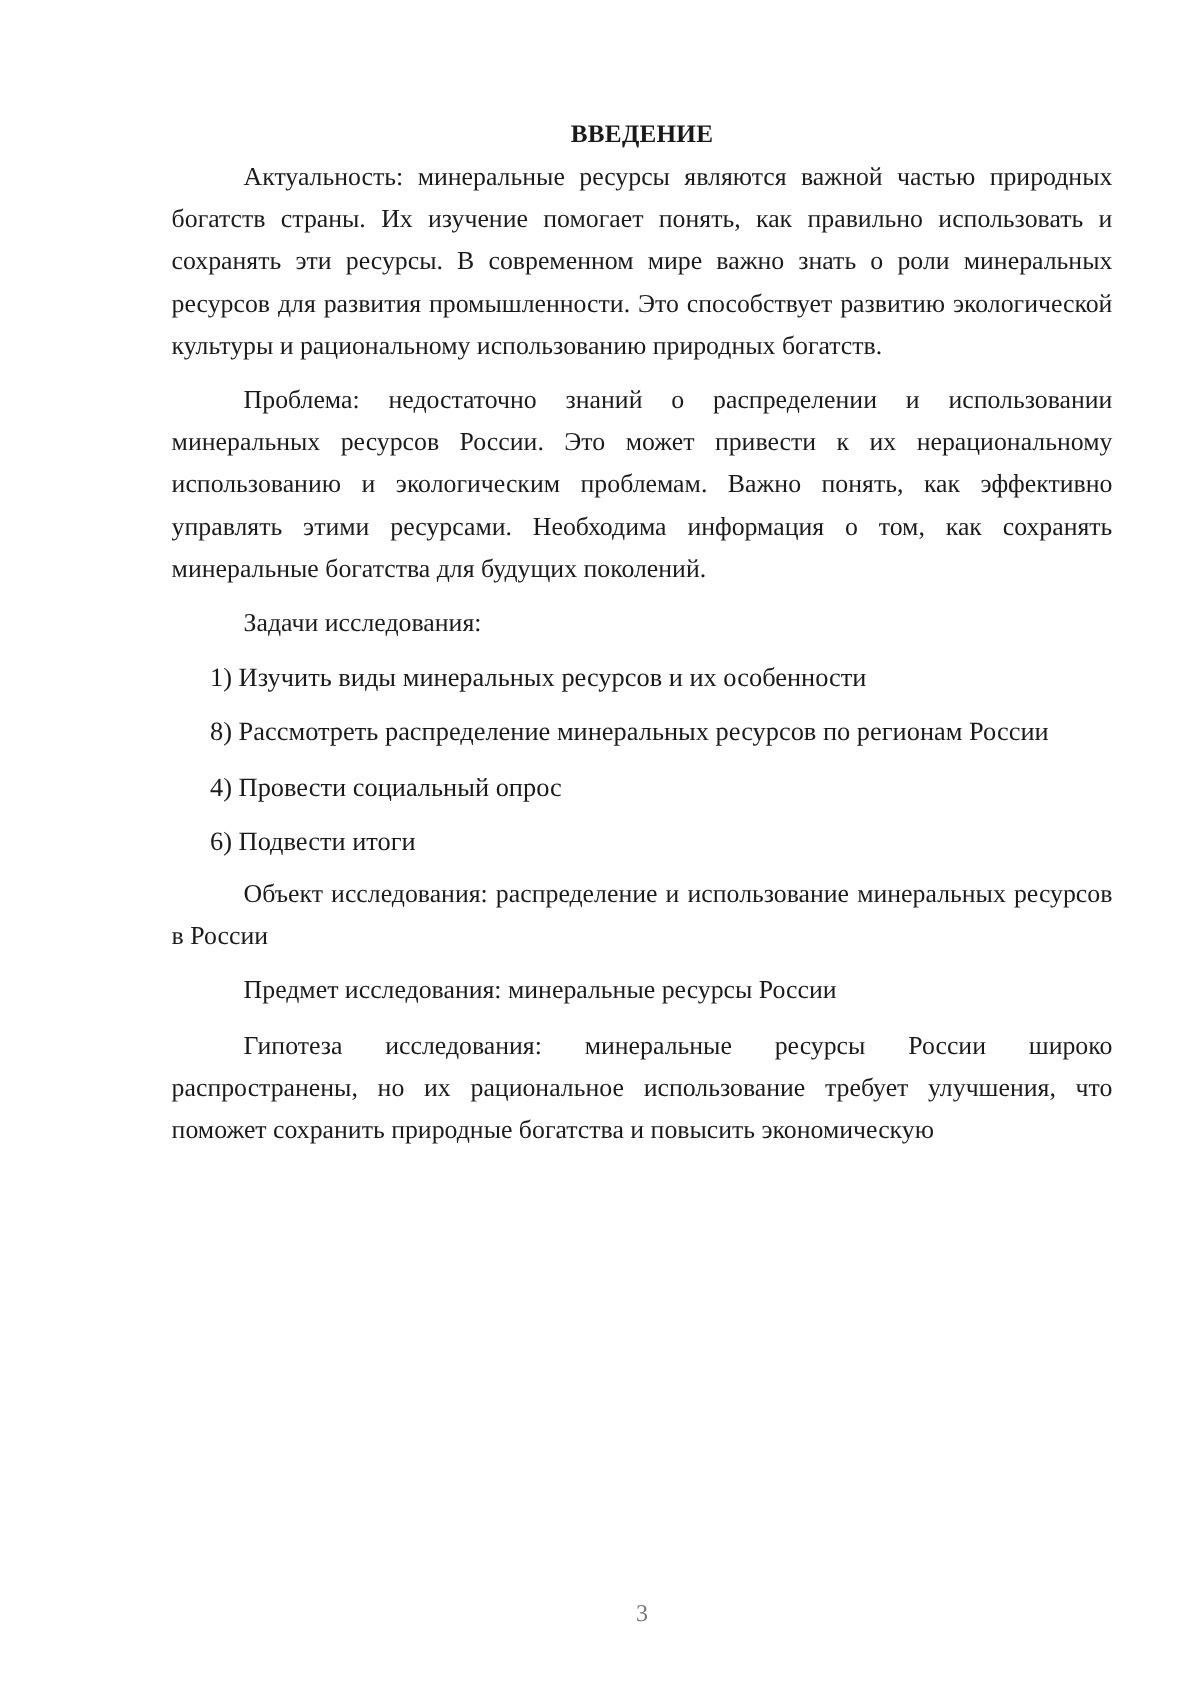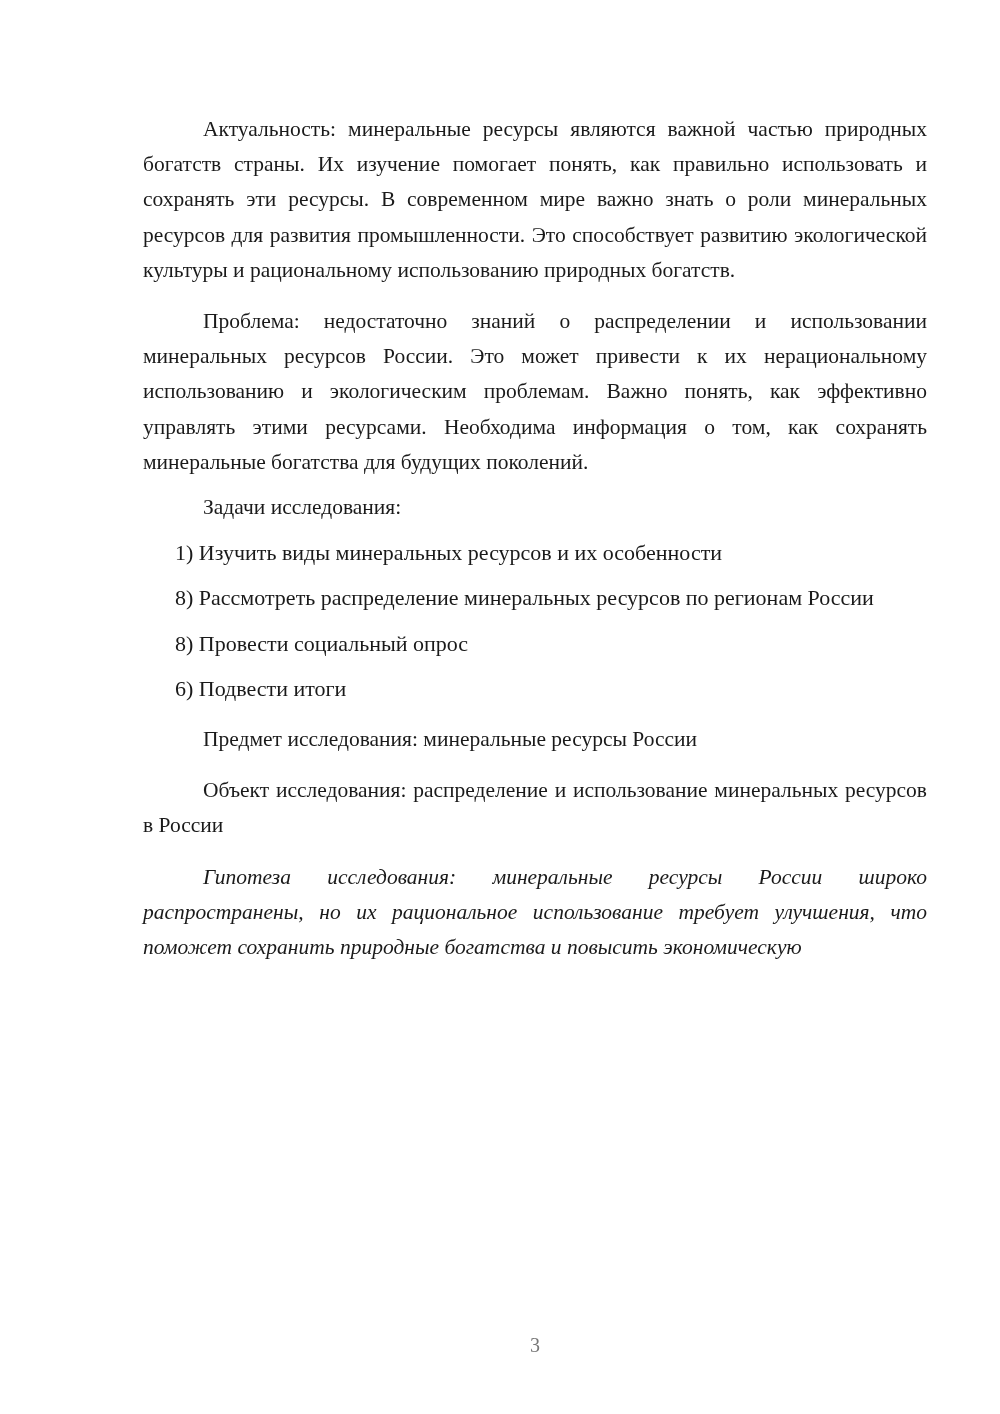--- a/index.html
+++ b/index.html
@@ -27,25 +27,24 @@
       font-size: 21px;
       line-height: 30px;
       margin: 0 0 4px 0;
       letter-spacing: 0.2px;
     }
     .para {
       font-size: 21.5px;
       line-height: 35.2px;
       text-align: justify;
       text-indent: 60px;
-      margin: 16px 0 10px 0;
+      margin: 4px 0 10px 0;
     }
     .para.last-cut {
       margin-bottom: 0;
-      font-style: italic;
     }
     .task-head {
       font-size: 21.5px;
       line-height: 35.2px;
       text-indent: 60px;
       margin: 0 0 10px 0;
     }
     .task {
       font-size: 22px;
       line-height: 35.2px;
@@ -60,35 +59,36 @@
       top: 1334px;
       text-align: center;
       font-size: 20px;
       color: #777777;
     }
   </style>
 </head>
 <body>
 
 <div class="page">
+  <div class="heading">ВВЕДЕНИЕ</div>
 
   <p class="para">Актуальность: минеральные ресурсы являются важной частью природных богатств страны. Их изучение помогает понять, как правильно использовать и сохранять эти ресурсы. В современном мире важно знать о роли минеральных ресурсов для развития промышленности. Это способствует развитию экологической культуры и рациональному использованию природных богатств.</p>
 
   <p class="para">Проблема: недостаточно знаний о распределении и использовании минеральных ресурсов России. Это может привести к их нерациональному использованию и экологическим проблемам. Важно понять, как эффективно управлять этими ресурсами. Необходима информация о том, как сохранять минеральные богатства для будущих поколений.</p>
 
 
   <p class="task-head">Задачи исследования:</p>
 
   <div>
     <p class="task">1) Изучить виды минеральных ресурсов и их особенности</p>
     <p class="task">8) Рассмотреть распределение минеральных ресурсов по регионам России</p>
-    <p class="task">8) Провести социальный опрос</p>
+    <p class="task">4) Провести социальный опрос</p>
     <p class="task">6) Подвести итоги</p>
   </div>
 
+  <p class="para">Объект исследования: распределение и использование минеральных ресурсов в России</p>
+
   <p class="para">Предмет исследования: минеральные ресурсы России</p>
-
-  <p class="para">Объект исследования: распределение и использование минеральных ресурсов в России</p>
 
   <p class="para last-cut">Гипотеза исследования: минеральные ресурсы России широко распространены, но их рациональное использование требует улучшения, что поможет сохранить природные богатства и повысить экономическую</p>
 </div>
 
 <div class="page-number">3</div>
 
 </body></html>

